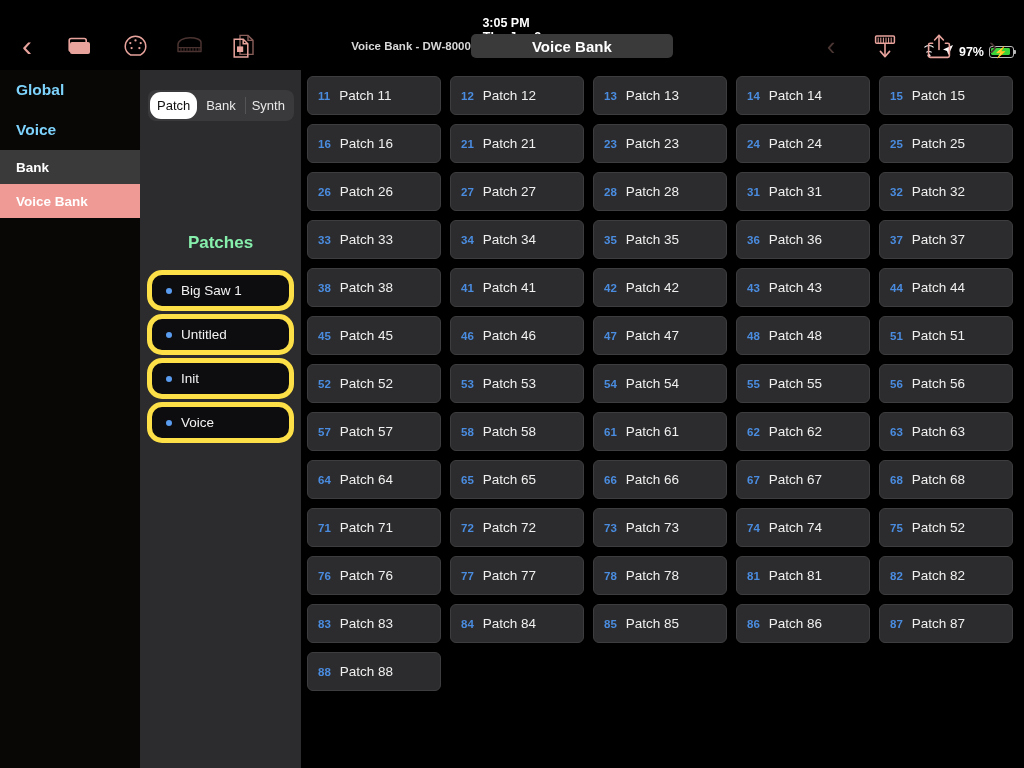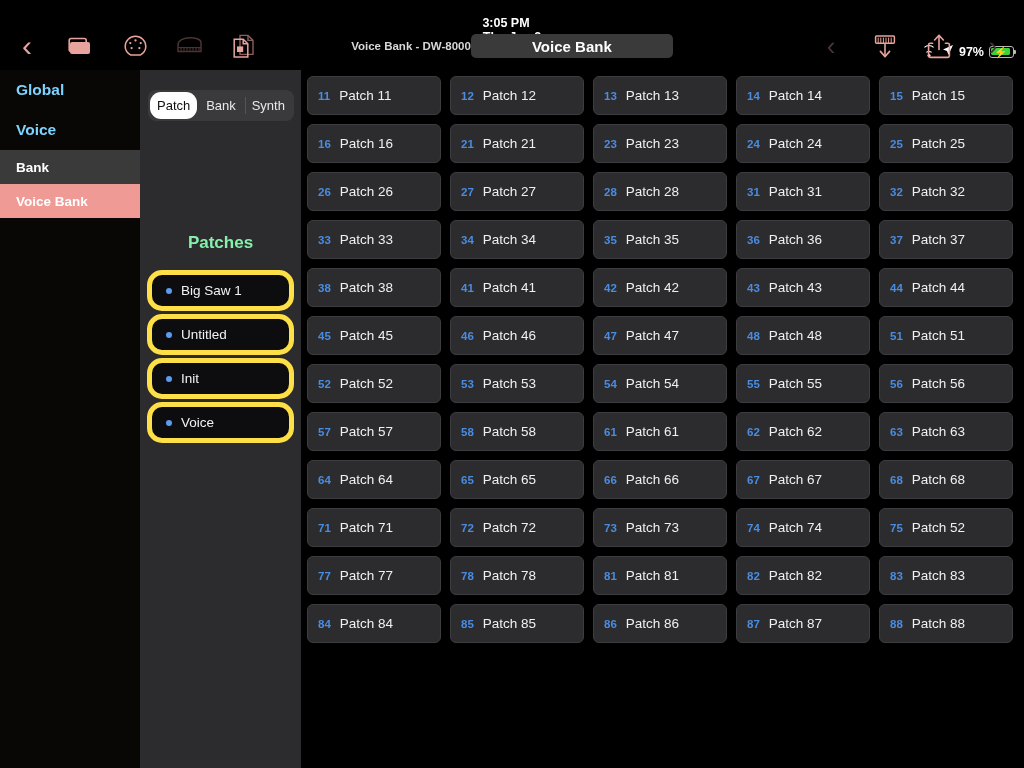--- a/index.html
+++ b/index.html
@@ -467,20 +467,24 @@
       </div>
       <div class="cell">
         <span class="cell-num">74</span>
         <span class="cell-label">Patch 74</span>
       </div>
       <div class="cell">
         <span class="cell-num">75</span>
         <span class="cell-label">Patch 52</span>
       </div>
       <div class="cell">
+        <span class="cell-num">76</span>
+        <span class="cell-label">Patch 76</span>
+      </div>
+      <div class="cell">
         <span class="cell-num">77</span>
         <span class="cell-label">Patch 77</span>
       </div>
       <div class="cell">
         <span class="cell-num">78</span>
         <span class="cell-label">Patch 78</span>
       </div>
       <div class="cell">
         <span class="cell-num">81</span>
         <span class="cell-label">Patch 81</span>

